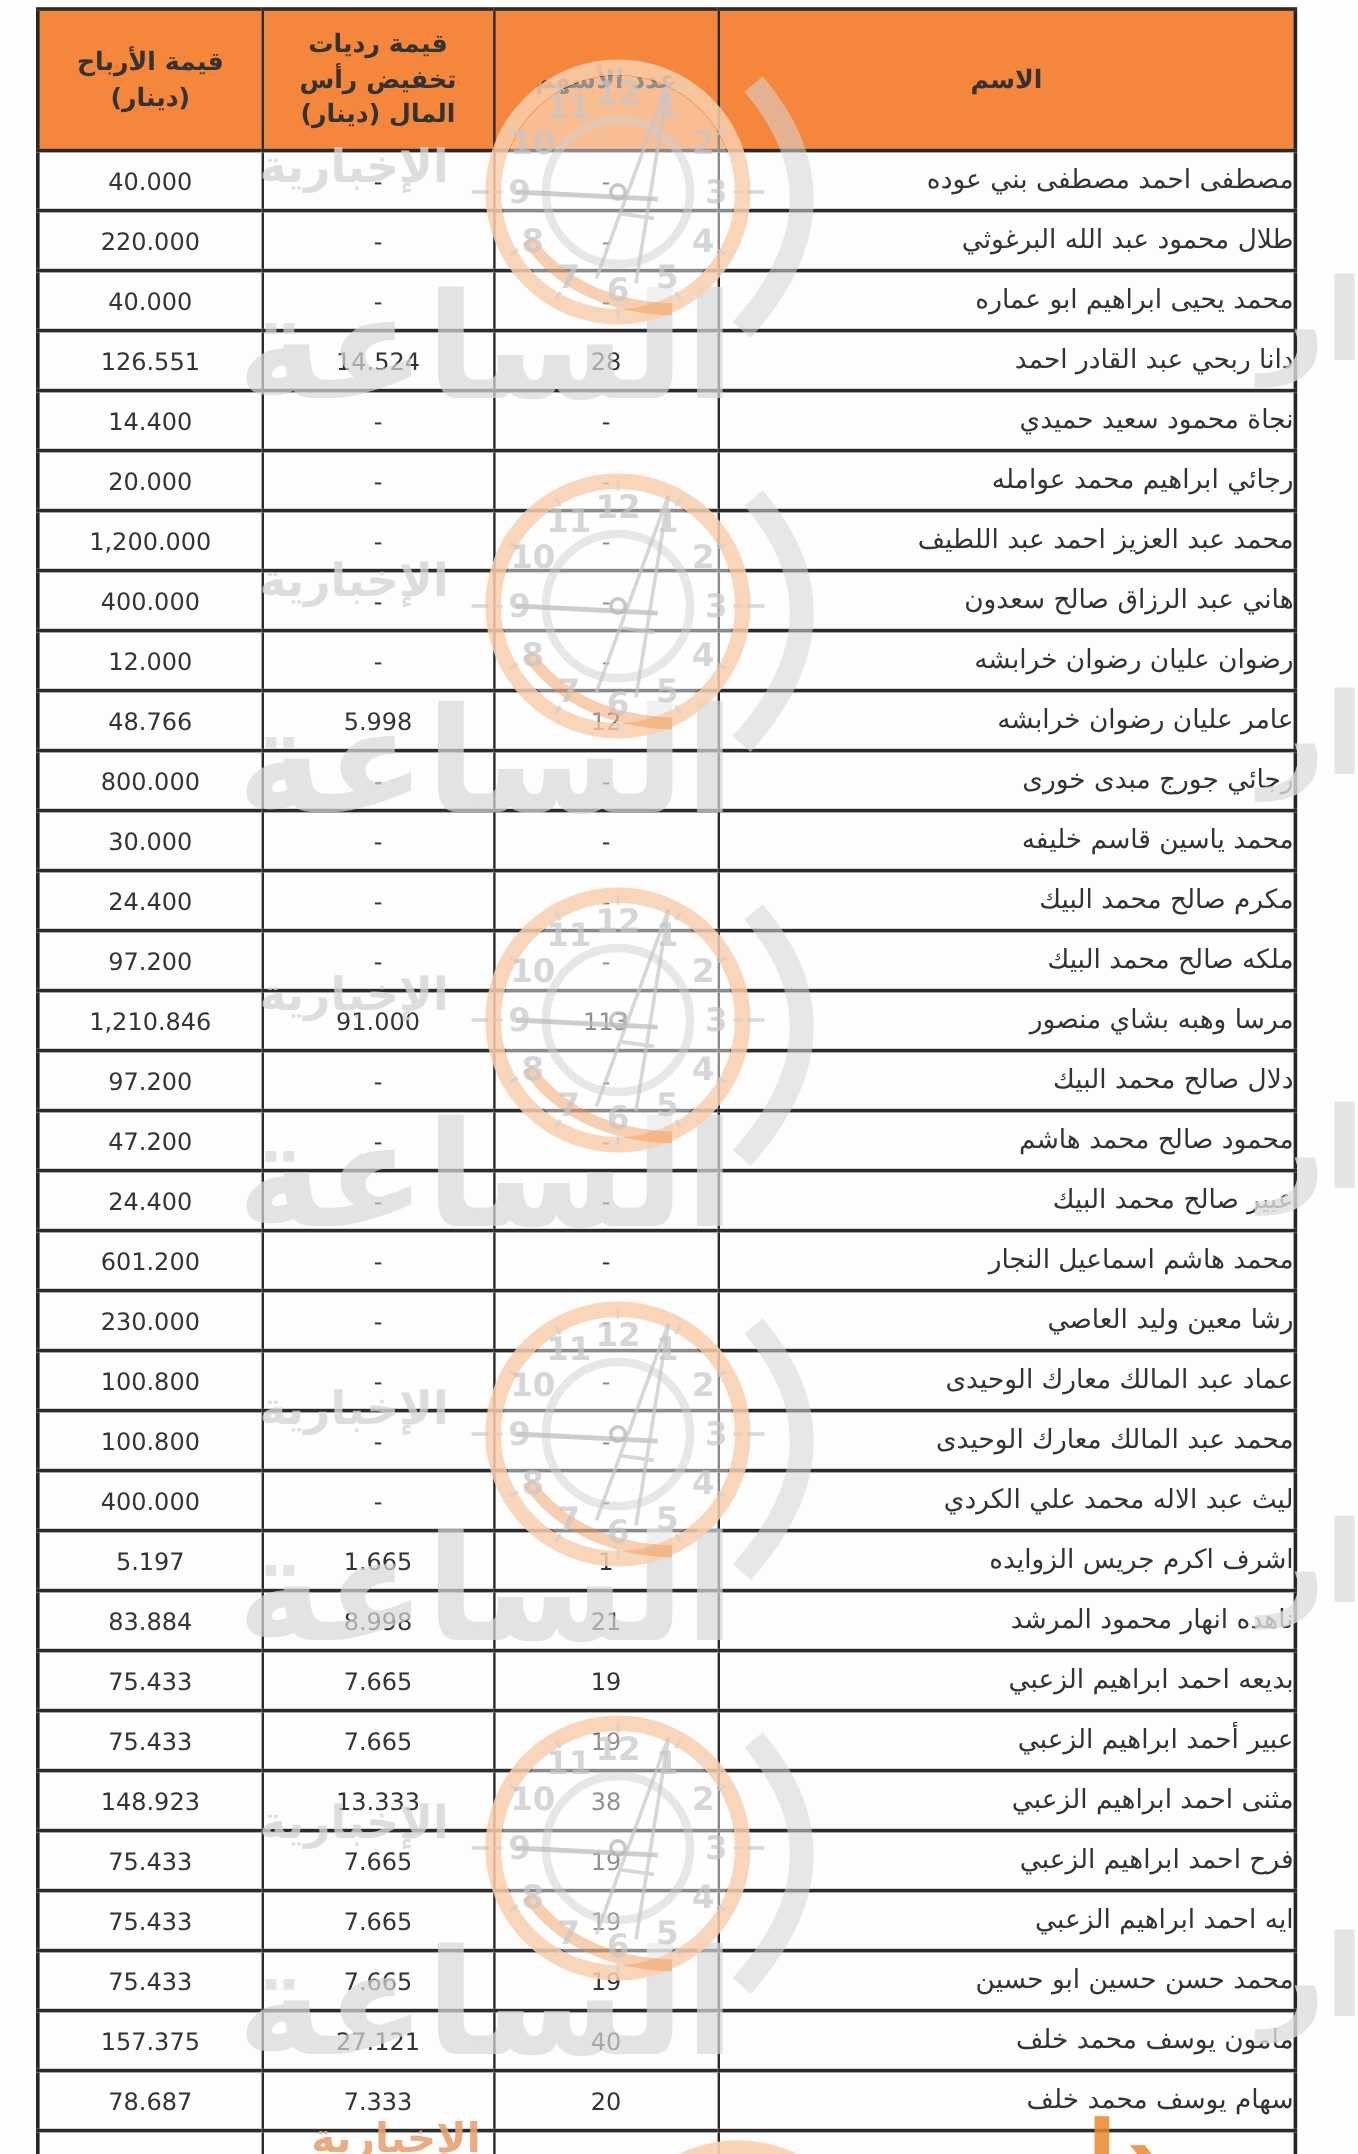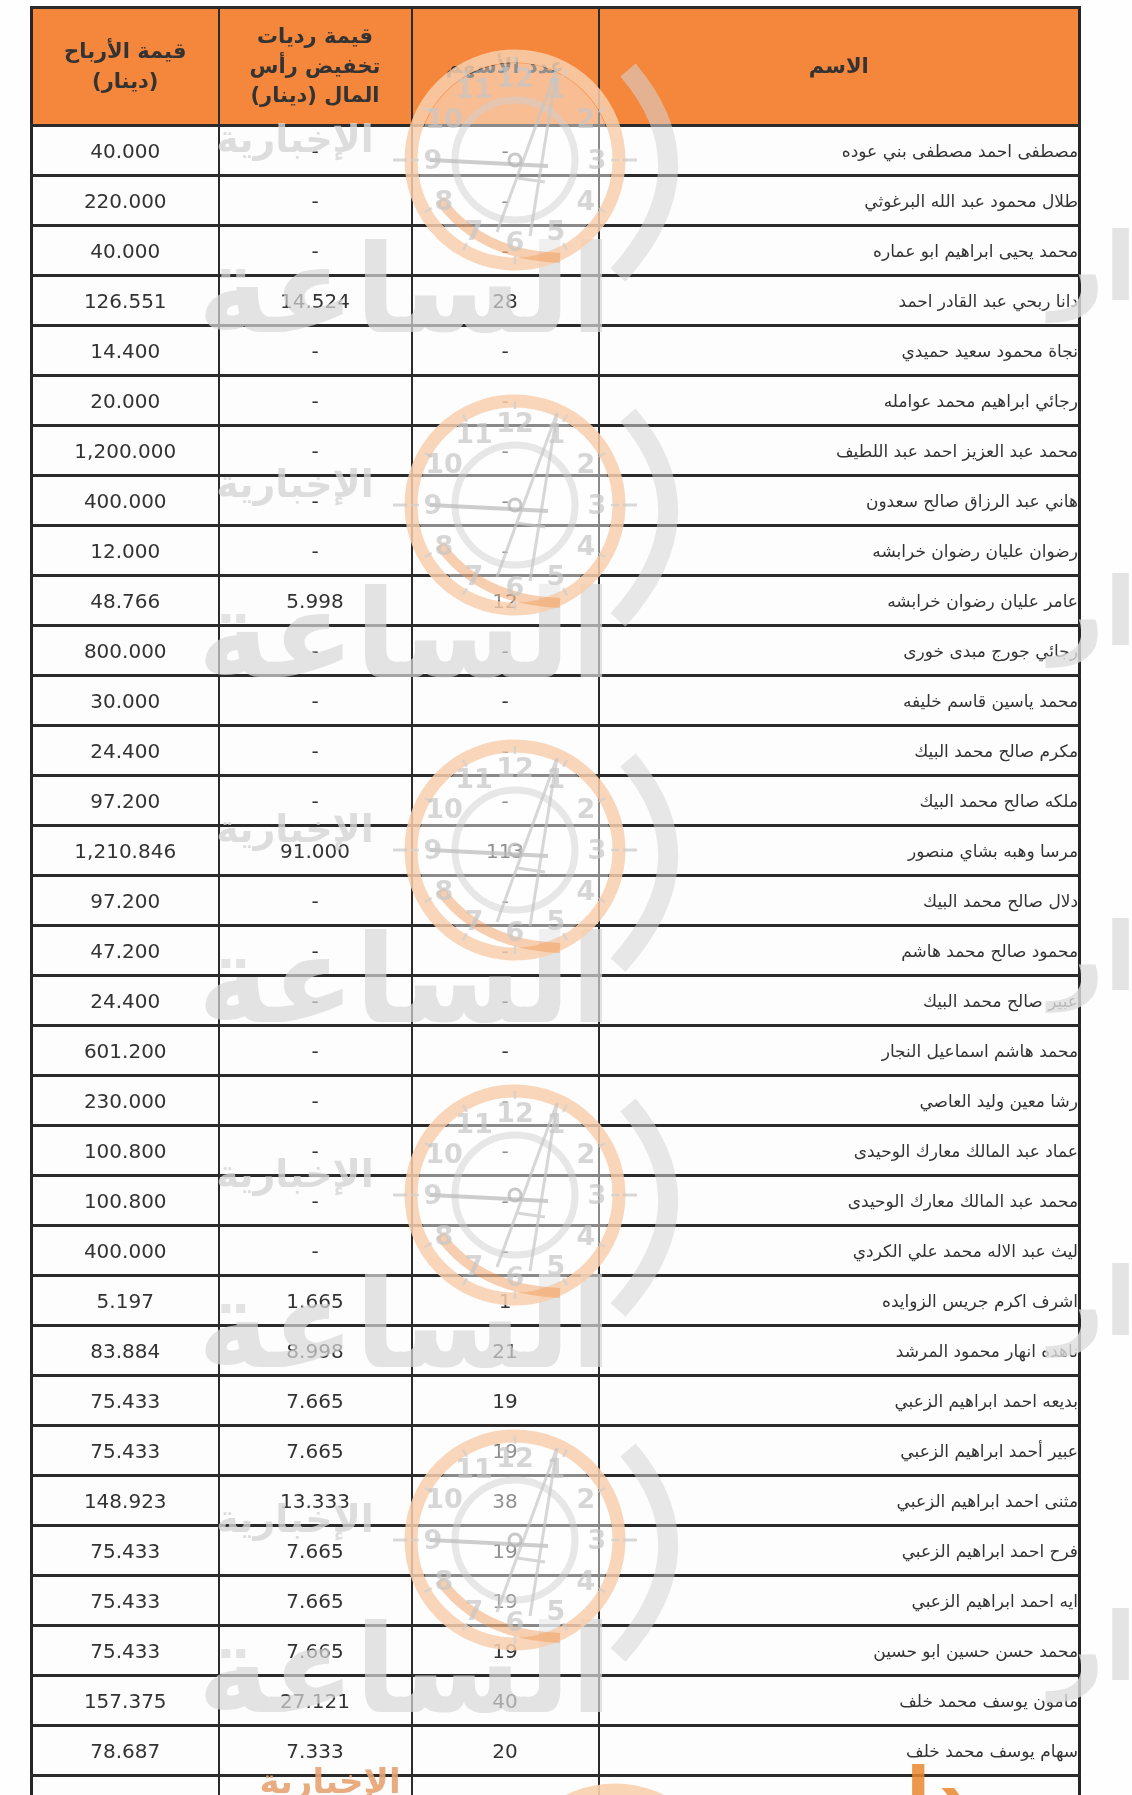--- a/index.html
+++ b/index.html
@@ -7,21 +7,21 @@
         font-family:"DejaVu Sans",sans-serif;}
   
   table.sheet{position:absolute;top:6px;left:30px;width:1048px;border-collapse:collapse;
               direction:rtl;z-index:1;table-layout:fixed;background:#fdfdfd;}
   table.sheet td,table.sheet th{border:2px solid #2b2b2b;border-top-width:3px;border-bottom-width:3px;
               padding:0;color:#333333;vertical-align:middle;}
   table.sheet{border:3px solid #262626;}
   th.h{background:#F5873C;color:#3d3a38;font-size:21px;font-weight:600;line-height:1.4;
        height:115px;text-align:center;padding:4px 10px;}
   td{height:47px;font-size:20px;background:transparent;}
-  td.c-name{text-align:right;padding:6px 12px 4px 6px;font-size:17px;color:#2e2e2e;
+  td.c-name{text-align:right;padding:6px 12px 4px 6px;font-size:22px;color:#2e2e2e;
             white-space:nowrap;overflow:hidden;}
   td.c-shares,td.c-refund,td.c-profit{text-align:center;font-size:20px;color:#363636;}
   tr.total-row td{height:94px;font-size:21px;}
   tr.total-row td.c-name{font-size:22px;}
   
   .wm-layer{position:absolute;inset:0;z-index:5;pointer-events:none;}
   .wm-tile{position:absolute;left:0;width:1132px;height:345px;overflow:visible;}
   .wm-num{fill:#c6c6c6;font-size:27px;font-weight:600;opacity:.7;text-anchor:middle;
           font-family:"DejaVu Sans",sans-serif;}
   .wm-big{fill:#d9d9d9;font-size:122px;font-weight:bold;opacity:.7;text-anchor:middle;

